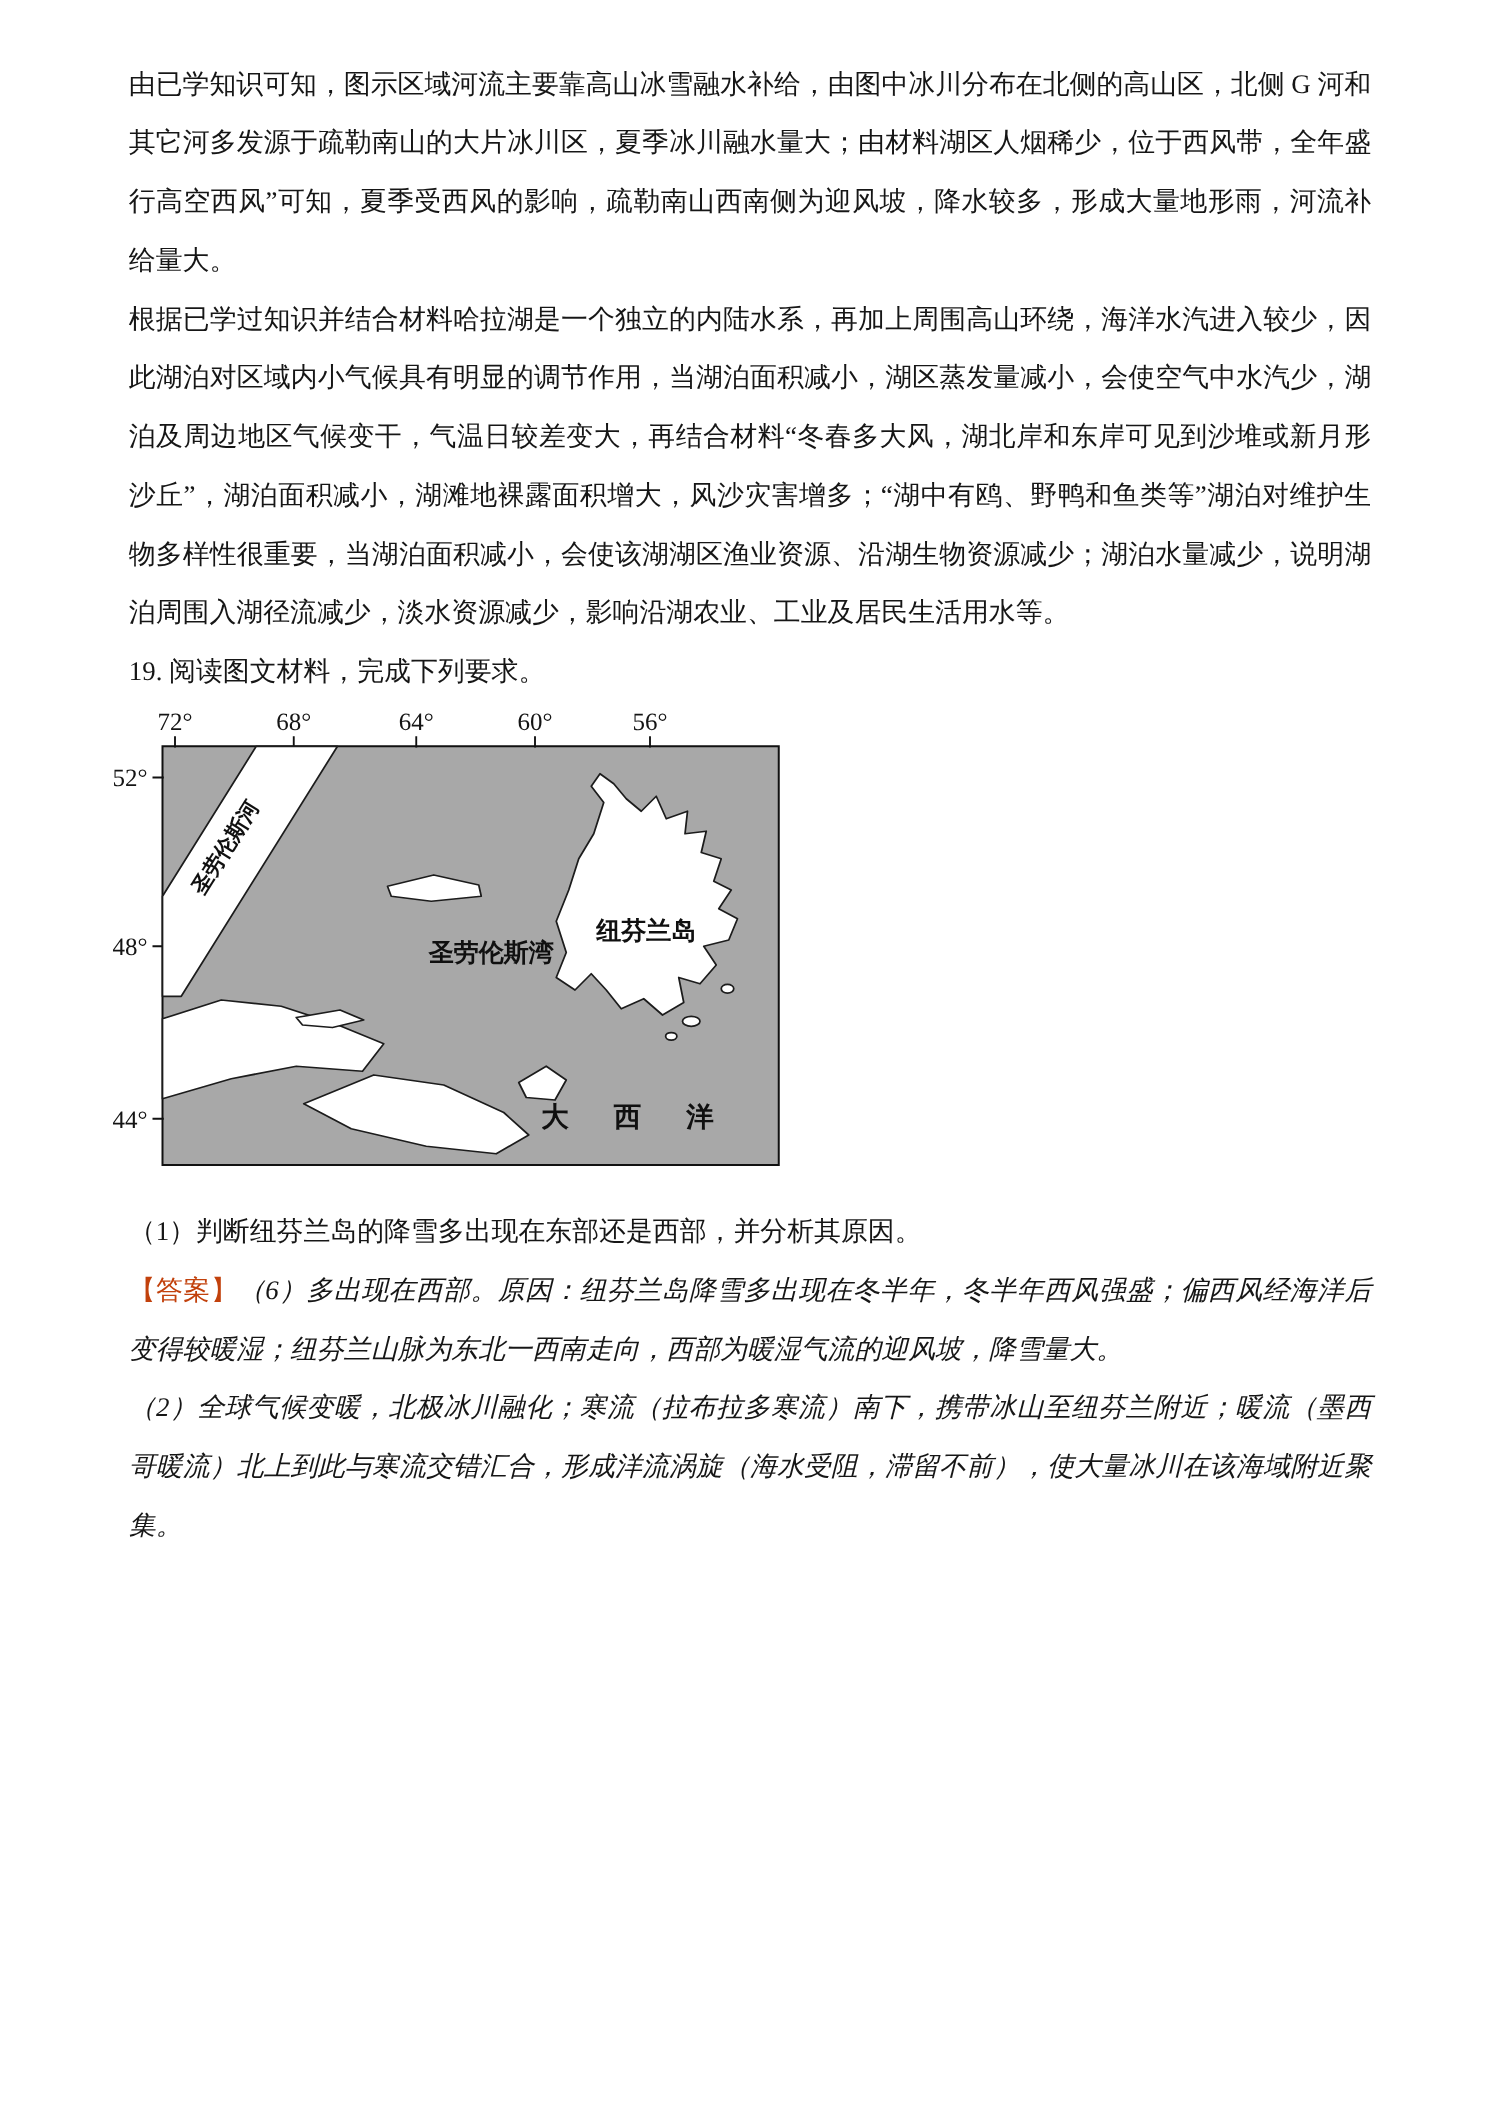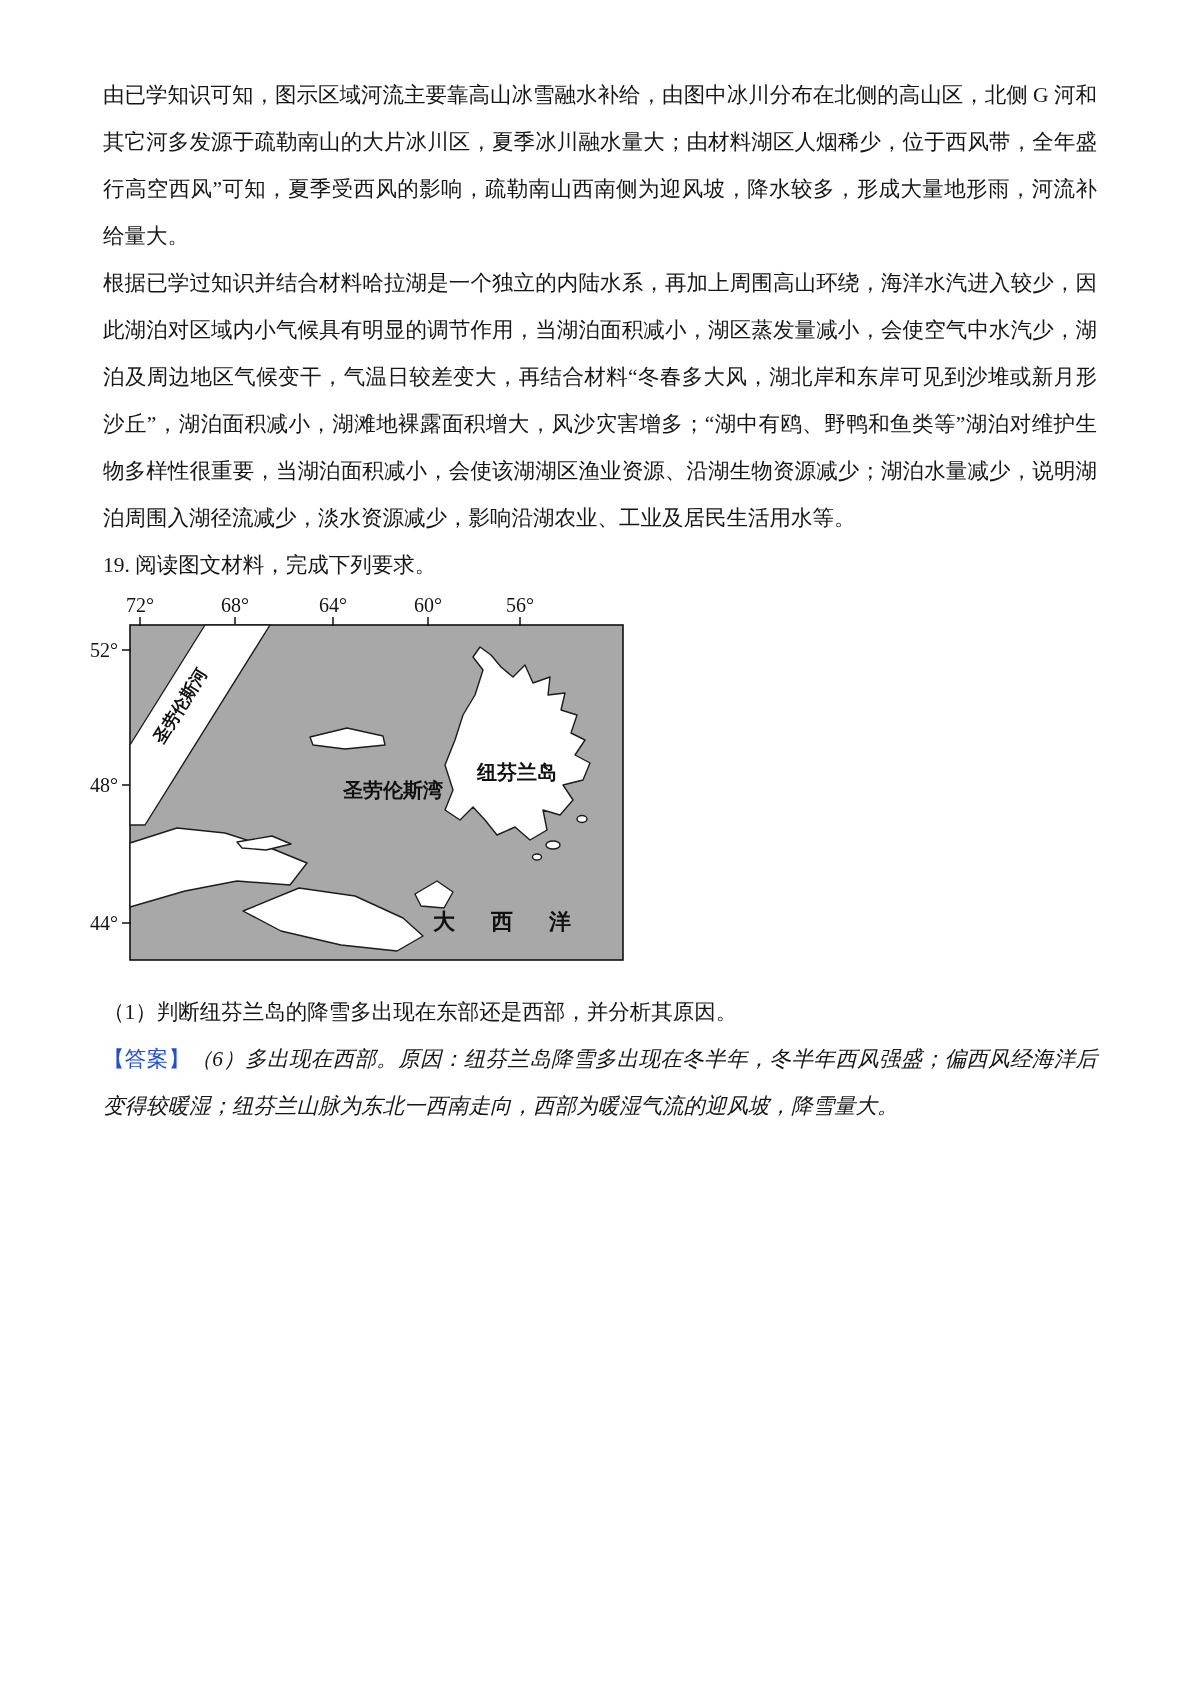--- a/index.html
+++ b/index.html
@@ -2,35 +2,35 @@
 <html><head>
 <meta charset="utf-8">
 <style>
   html,body{margin:0;padding:0;background:#ffffff;}
   .page{
     position:relative;
     width:1200px;height:1698px;
     margin:0 auto;
     background:#ffffff;
     box-sizing:border-box;
-    padding:72px 103px 40px 103px;
+    padding:44px 103px 40px 103px;
     font-family:"Liberation Serif","DejaVu Serif",serif;
     color:#161616;
     overflow:hidden;
   }
   .para{
     margin:0;
     font-size:21.5px;
     line-height:47px;
     text-align:justify;
     text-align-last:left;
   }
   .material{text-indent:2em;font-style:italic;}
   .kaiti{font-style:italic;}
-  .blue{color:#1d4ed8;}
+  .blue{color:#c2410c;}
   .map-figure{
     margin:6px 0 18px -18px;
     width:560px;
   }
   .axis{
     font-size:20px;
     fill:#141414;
     font-family:"Liberation Serif","DejaVu Serif",serif;
   }
   .map-label{
@@ -111,15 +111,16 @@
       <text class="map-label" x="432" y="184" text-anchor="middle">纽芬兰岛</text>
       <text class="ocean-label" x="348" y="334">大西洋</text>
     </svg>
   </figure>
 
   <p class="para">（1）判断纽芬兰岛的降雪多出现在东部还是西部，并分析其原因。</p>
 
 
   <p class="para"><span class="blue">【答案】</span><span class="kaiti">（6）多出现在西部。原因：纽芬兰岛降雪多出现在冬半年，冬半年西风强盛；偏西风经海洋后变得较暖湿；纽芬兰山脉为东北一西南走向，西部为暖湿气流的迎风坡，降雪量大。</span></p>
 
+  <p class="para kaiti">（2）全球气候变暖，北极冰川融化；寒流（拉布拉多寒流）南下，携带冰山至纽芬兰附近；暖流（墨西哥暖流）北上到此与寒流交错汇合，形成洋流涡旋（海水受阻，滞留不前），使大量冰川在该海域附近聚集。</p>
 
 
 </div>
 
 </body></html>

